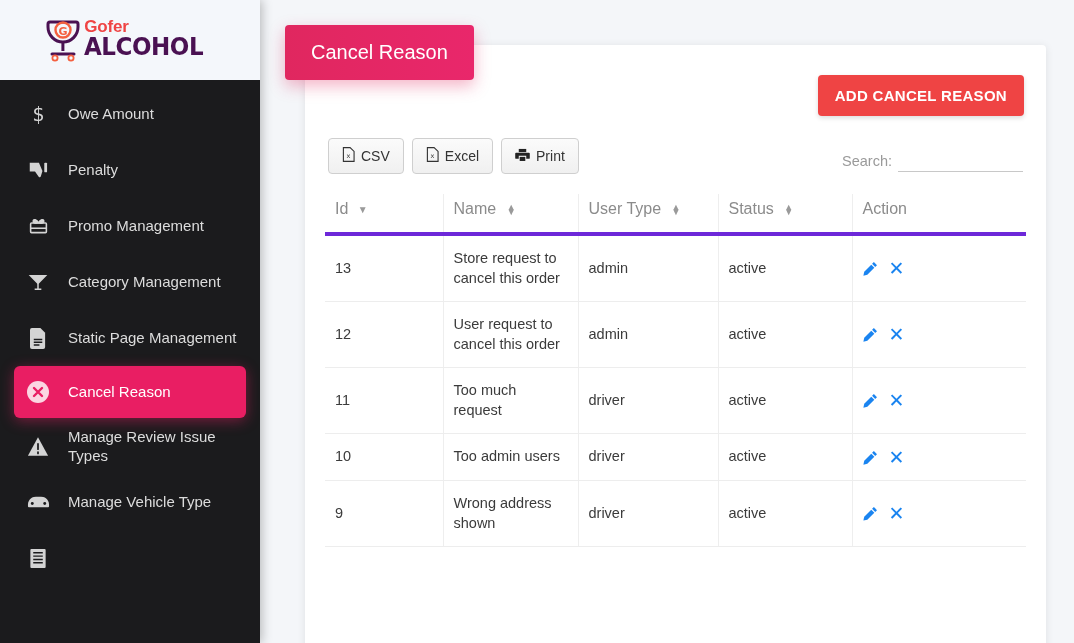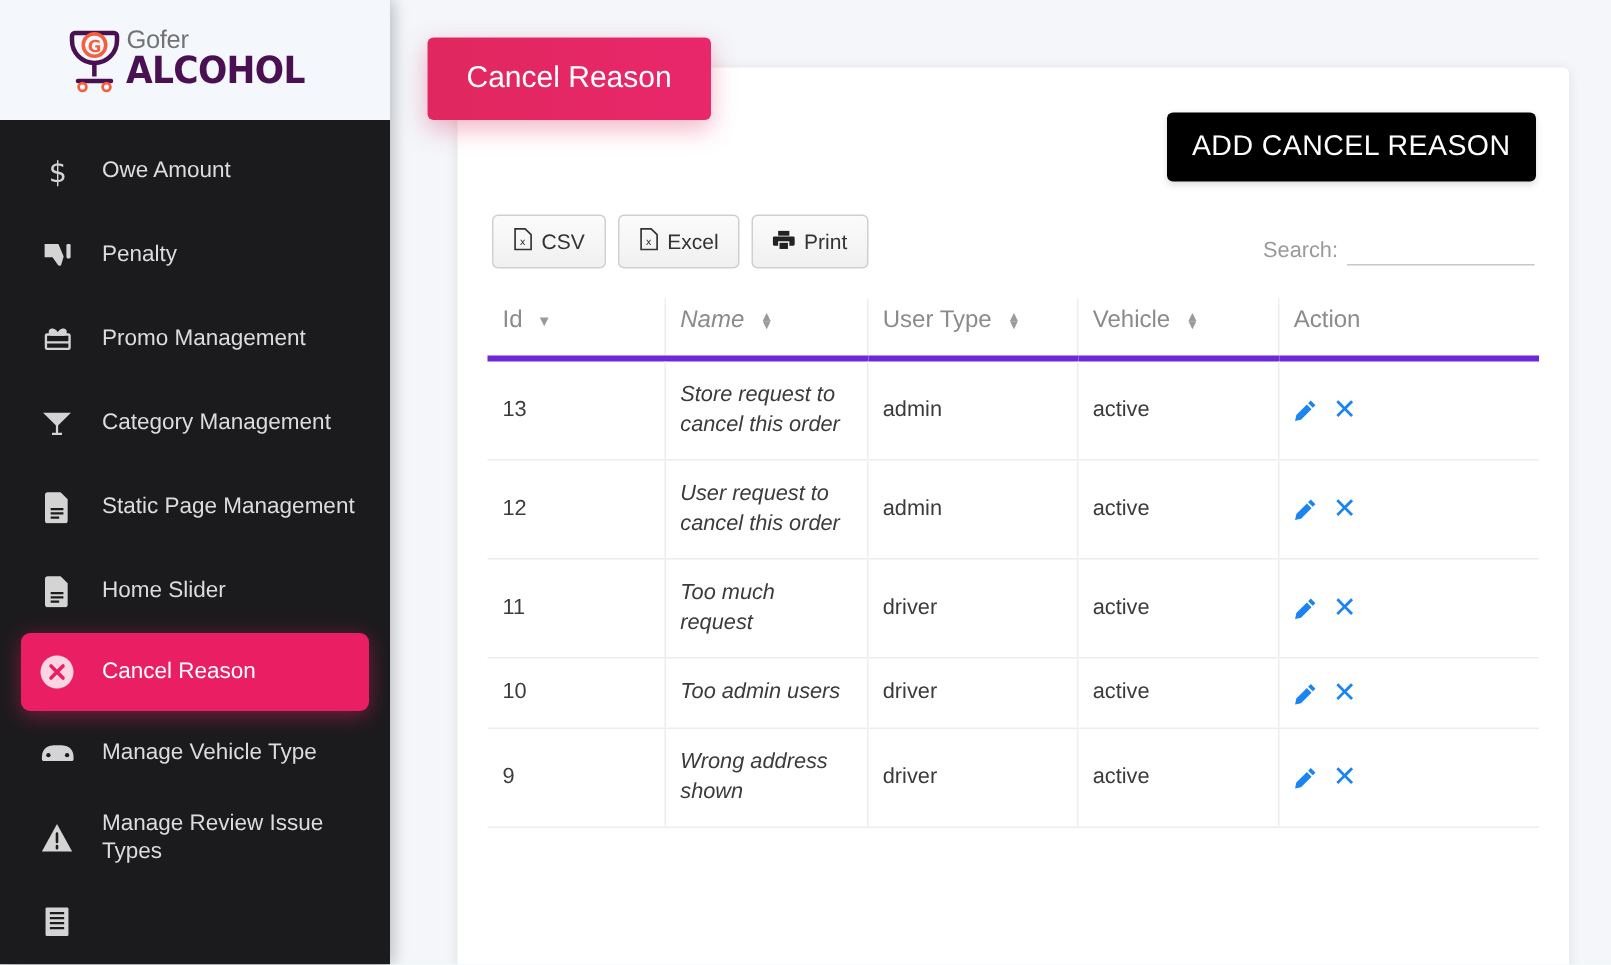--- a/index.html
+++ b/index.html
@@ -22,21 +22,21 @@
     flex: 0 0 260px;
   }
   .brand {
     height: 80px; background: #f4f7fb;
     display: flex; align-items: center; justify-content: center;
   }
   .logo { display: flex; align-items: flex-start; gap: 4px; }
   .logo-mark { width: 34px; height: 44px; position: relative; }
   .logo-text { display: flex; flex-direction: column; line-height: .95; padding-top: 1px; }
   .logo-gofer {
-    color: #737373; font-size: 17px; font-weight: normal;
+    color: #ef4444; font-size: 17px; font-weight: bold;
     letter-spacing: -.2px;
   }
   .logo-alcohol {
     color: #4a1152; font-size: 25px; font-weight: bold;
     letter-spacing: -.5px; font-family: "DejaVu Sans", sans-serif;
     transform: scaleX(.92); transform-origin: left center;
   }
 
   .nav { padding: 6px 0 0 0; }
   .nav-item {
@@ -89,27 +89,28 @@
     border-radius: 4px;
     box-shadow: 0 6px 16px rgba(224,39,95,.35);
     z-index: 20;
     white-space: nowrap;
   }
 
   .card-inner { padding: 30px 20px 0 20px; height: 100%; }
 
   .add-row { display: flex; justify-content: flex-end; padding-right: 2px; }
   .btn-add {
-    background: #000000; color: #fff;
+    background: #ef4444; color: #fff;
     border: none; border-radius: 4px;
-    font-size: 19px; letter-spacing: .3px;
+    font-size: 15px; letter-spacing: .3px;
     padding: 12px 17px;
     cursor: pointer;
     box-shadow: 0 2px 5px rgba(0,0,0,.14);
     font-family: "Liberation Sans", sans-serif;
+    font-weight: bold;
   }
 
   .tools-row {
     display: flex; align-items: flex-end; justify-content: space-between;
     margin-top: 22px; padding: 0 3px;
   }
   .export-btns { display: flex; gap: 8px; }
   .btn-exp {
     background: linear-gradient(#fbfbfb,#f0f0f0);
     border: 1px solid #cfcfcf;
@@ -146,21 +147,21 @@
   table.dt th + th { border-left: 1px solid #eeeeee; }
   table.dt td {
     color: #3b3b3b;
     padding: 13px 10px;
     border-bottom: 1px solid #ededed;
     vertical-align: middle;
     line-height: 1.35;
   }
   table.dt td + td { border-left: 1px solid #eeeeee; }
   .col-id { width: 118px; }
-  .col-name { width: 135px; font-style: italic; }
+  .col-name { width: 135px; }
   .col-utype { width: 140px; }
   .col-status { width: 134px; }
 
   .sort-ico { display: inline-block; margin-left: 5px; font-size: 10px; color: #9a9a9a; position: relative; top: -1px; }
   .sort-both { display: inline-flex; flex-direction: column; line-height: .52; margin-left: 6px; vertical-align: middle; color: #9a9a9a; font-size: 9px; }
 
   .act { display: flex; align-items: center; gap: 11px; }
   .act-btn { cursor: pointer; color: #1a84f0; display: inline-flex; }
   .act-x { color: #1a84f0; font-size: 19px; line-height: 1; cursor: pointer; font-weight: 400; }
 </style>
@@ -235,59 +236,50 @@
       <div class="nav-item">
         <span class="ni-icon">
           <svg width="17" height="21" viewBox="0 0 18 22" fill="#d4d4d4">
             <path d="M2 0h9l5 5v15a2 2 0 0 1-2 2H2a2 2 0 0 1-2-2V2a2 2 0 0 1 2-2z"></path>
             <path d="M4 12h9M4 15h9M4 18h6" stroke="#1b1b1d" stroke-width="1.6"></path>
           </svg>
         </span>
         <span class="ni-label">Static Page Management</span>
       </div>
 
-      <div class="nav-item">
-        <span class="ni-icon">
-          <svg width="17" height="21" viewBox="0 0 18 22" fill="#d4d4d4">
-            <path d="M2 0h9l5 5v15a2 2 0 0 1-2 2H2a2 2 0 0 1-2-2V2a2 2 0 0 1 2-2z"></path>
-            <path d="M4 12h9M4 15h9M4 18h6" stroke="#1b1b1d" stroke-width="1.6"></path>
-          </svg>
-        </span>
-        <span class="ni-label">Home Slider</span>
-      </div>
 
       <div class="nav-item active">
         <span class="ni-icon">
           <svg width="24" height="24" viewBox="0 0 24 24">
             <circle cx="12" cy="12" r="11" fill="#fbd6e2"></circle>
             <path d="M8 8l8 8M16 8l-8 8" stroke="#e91e63" stroke-width="2.4" stroke-linecap="round"></path>
           </svg>
         </span>
         <span class="ni-label">Cancel Reason</span>
+      </div>
+
+      <div class="nav-item">
+        <span class="ni-icon">
+          <svg width="22" height="21" viewBox="0 0 24 22" fill="#d4d4d4">
+            <path d="M12 1l11 20H1z"></path>
+            <path d="M12 8v6M12 17v1.6" stroke="#1b1b1d" stroke-width="1.9" stroke-linecap="round"></path>
+          </svg>
+        </span>
+        <span class="ni-label">Manage Review Issue Types</span>
       </div>
 
       <div class="nav-item">
         <span class="ni-icon">
           <svg width="23" height="17" viewBox="0 0 24 16" fill="#d4d4d4">
             <path d="M1 10c0-3 1.5-5 3-6.3C5.6 2.3 8 2 12 2s6.4.3 8 1.7C21.5 5 23 7 23 10v2a1 1 0 0 1-1 1H2a1 1 0 0 1-1-1z"></path>
             <circle cx="5.5" cy="9" r="1.5" fill="#1b1b1d"></circle>
             <circle cx="18.5" cy="9" r="1.5" fill="#1b1b1d"></circle>
           </svg>
         </span>
         <span class="ni-label">Manage Vehicle Type</span>
-      </div>
-
-      <div class="nav-item">
-        <span class="ni-icon">
-          <svg width="22" height="21" viewBox="0 0 24 22" fill="#d4d4d4">
-            <path d="M12 1l11 20H1z"></path>
-            <path d="M12 8v6M12 17v1.6" stroke="#1b1b1d" stroke-width="1.9" stroke-linecap="round"></path>
-          </svg>
-        </span>
-        <span class="ni-label">Manage Review Issue Types</span>
       </div>
 
       <div class="nav-item">
         <span class="ni-icon">
           <svg width="18" height="21" viewBox="0 0 18 22" fill="#d4d4d4">
             <rect x="1" y="1" width="16" height="20" rx="1"></rect>
             <path d="M4 5h10M4 8.5h10M4 12h10M4 15.5h10" stroke="#1b1b1d" stroke-width="1.5"></path>
           </svg>
         </span>
       </div>
@@ -363,21 +355,21 @@
                   </span>
               </th>
               <th class="col-utype">
                 <span>User Type</span>
                 <span class="sort-both">
                     <span>▲</span>
                     <span>▼</span>
                   </span>
               </th>
               <th class="col-status">
-                <span>Vehicle</span>
+                <span>Status</span>
                 <span class="sort-both">
                     <span>▲</span>
                     <span>▼</span>
                   </span>
               </th>
               <th>
                 <span>Action</span>
               </th>
             </tr>
           </thead>

